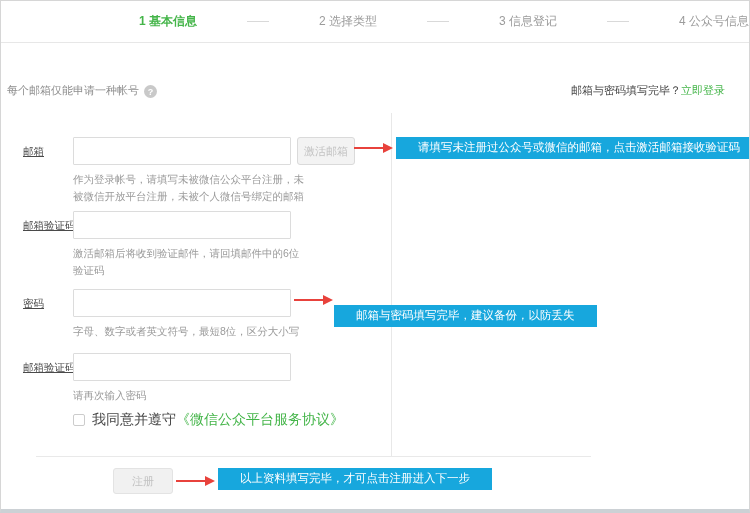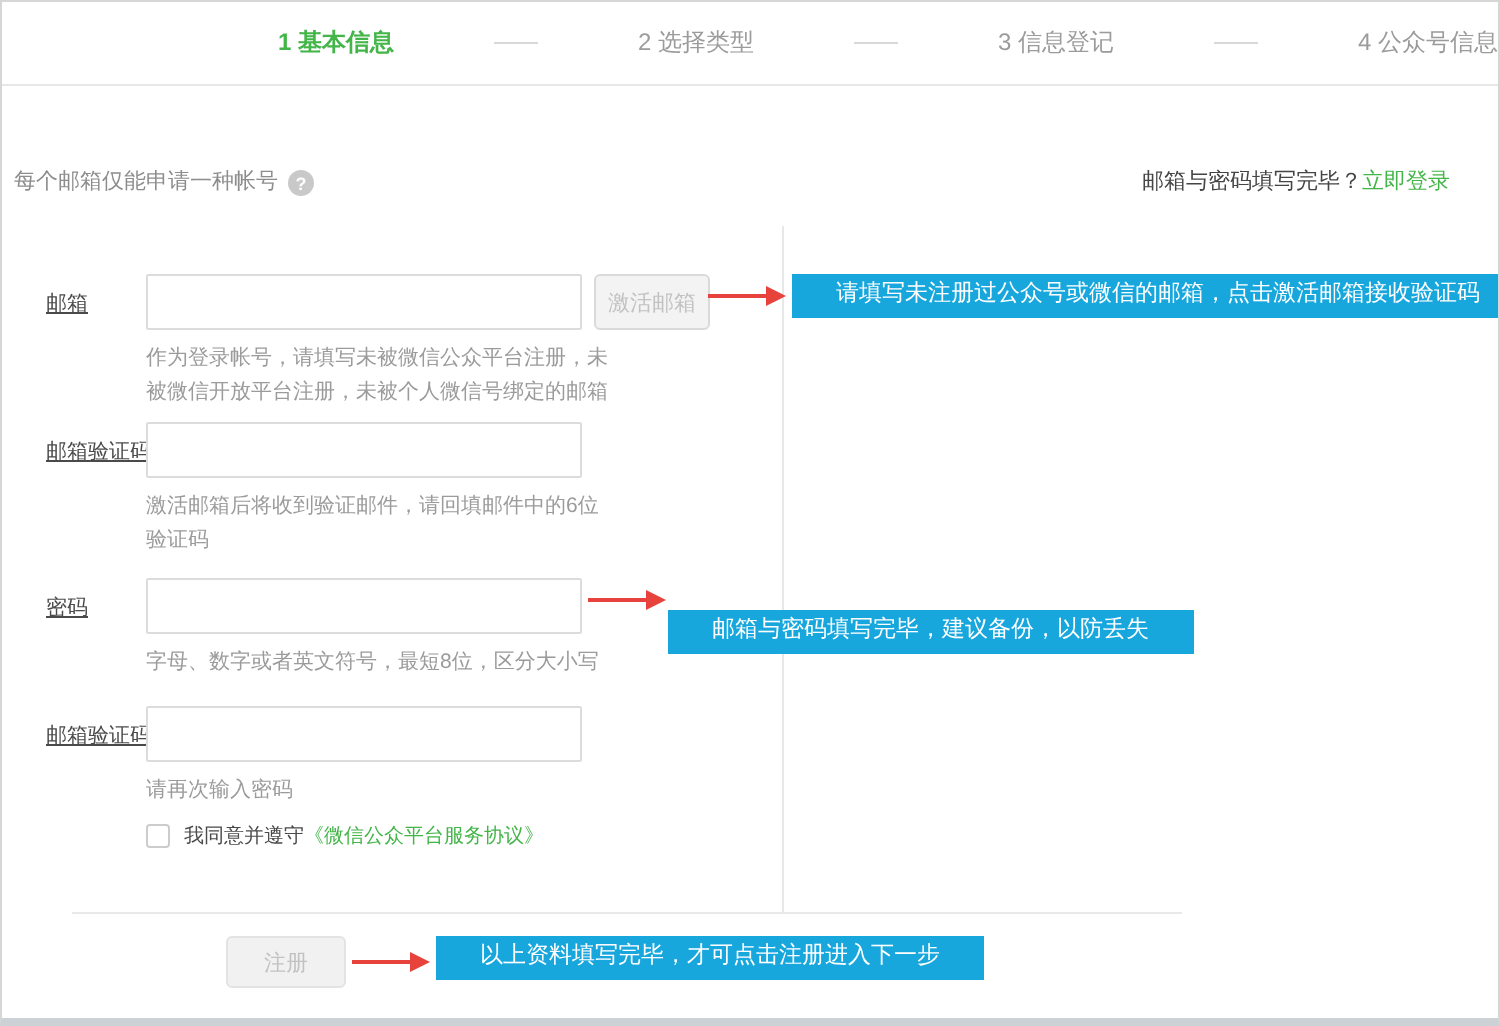--- a/index.html
+++ b/index.html
@@ -54,21 +54,21 @@
   }
   .helper.nowrap { width:auto; white-space:nowrap; }
   .btn-disabled {
     position:absolute; display:flex; align-items:center; justify-content:center;
     background:#f3f3f3; border:1px solid #dadada; border-radius:3px;
     color:#c2c2c2; font-size:11px; cursor:default; white-space:nowrap;
   }
   #activate-btn { left:296px; top:136px; width:58px; height:28px; }
   #register-btn { left:112px; top:467px; width:60px; height:26px; border-color:#e3e3e3; background:#f1f1f1; }
   
-  .agreement { position:absolute; left:72px; top:410px; display:flex; align-items:center; font-size:10px; color:#4a4a4a; white-space:nowrap; }
+  .agreement { position:absolute; left:72px; top:410px; display:flex; align-items:center; font-size:14px; color:#4a4a4a; white-space:nowrap; }
   .checkbox { width:12px; height:12px; border:1px solid #cccccc; border-radius:2px; background:#fff; margin-right:7px; cursor:pointer; }
   .agree-link { color:var(--green,#44b549); text-decoration:none; cursor:pointer; }
   
   .tooltip {
     position:absolute; background:var(--blue,#17a7dd); color:#fff;
     font-size:11.5px; line-height:15px; padding:3px 22px 4px; white-space:nowrap;
   }
   #tooltip-1 { left:395px; top:136px; }
   #tooltip-2 { left:333px; top:304px; }
   #tooltip-3 { left:217px; top:467px; }

